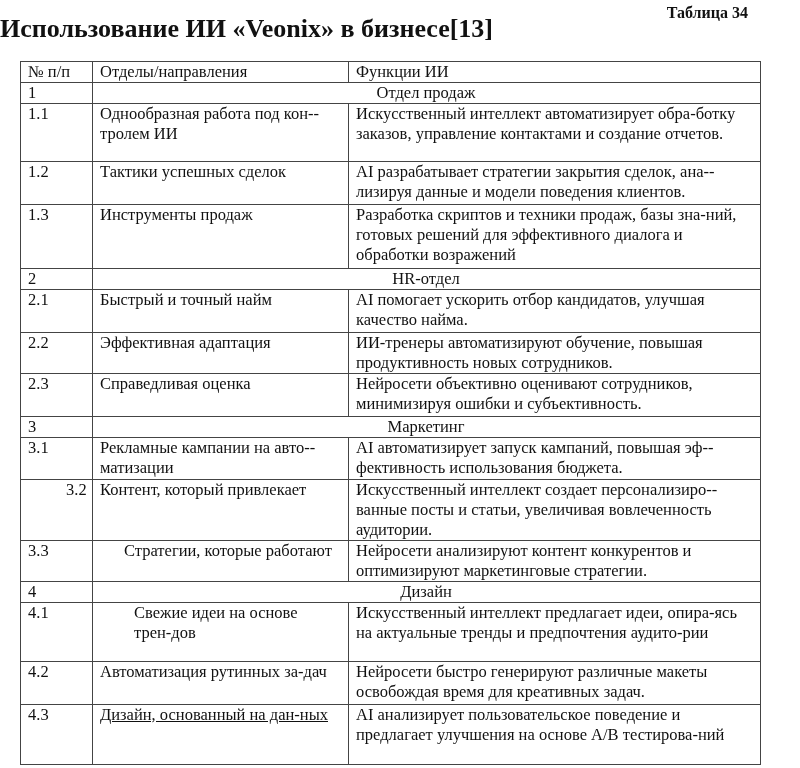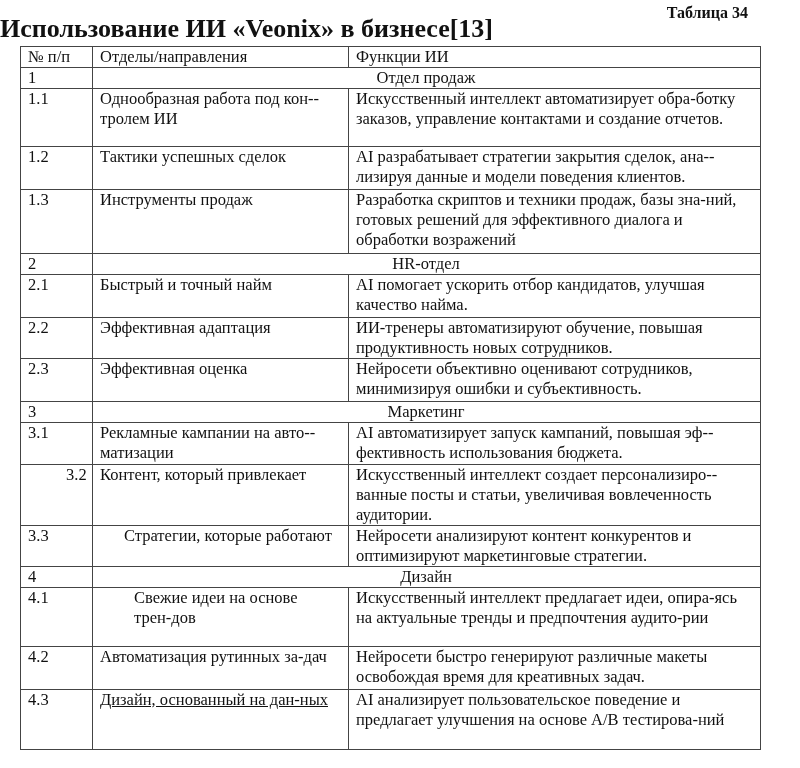--- a/index.html
+++ b/index.html
@@ -1,21 +1,21 @@
 <!DOCTYPE html>
 <html><head>
 <meta charset="utf-8">
 <style>
   html, body { margin: 0; padding: 0; background: #ffffff; }
   body { width: 800px; height: 768px; overflow: hidden; position: relative;
          font-family: "Liberation Serif", serif; color: #111; }
   .table-number { position: absolute; right: 52px; top: 4px; font-weight: bold; font-size: 16px; }
   .table-title { position: absolute; left: 0; width: 780px; top: 14px; 
                  font-weight: bold; font-size: 26px; }
-  table { position: absolute; left: 20px; top: 46px; width: 740px; border-collapse: collapse;
+  table { position: absolute; left: 20px; top: 61px; width: 740px; border-collapse: collapse;
           table-layout: fixed; font-size: 16.5px; line-height: 20px; }
   col.c1 { width: 72px; }
   col.c2 { width: 256px; }
   col.c3 { width: 412px; }
   td { border: 1.3px solid #444; vertical-align: top; padding: 0 8px 0 7px; }
   tr.head td { height: 20px; }
   tr.section td { height: 20px; }
   td.center { text-align: center; }
 </style>
 </head>
@@ -64,21 +64,21 @@
         <td style="height: 42px;">Быстрый и точный найм</td>
         <td style="height: 42px;">AI помогает ускорить отбор кандидатов, улучшая качество найма.</td>
       </tr>
       <tr>
         <td style="height: 40px;">2.2</td>
         <td style="height: 40px;">Эффективная адаптация</td>
         <td style="height: 40px;">ИИ-тренеры автоматизируют обучение, повышая продуктивность новых сотрудников.</td>
       </tr>
       <tr>
         <td style="height: 42px;">2.3</td>
-        <td style="height: 42px;">Эффективная оценка</td>
+        <td style="height: 42px;">Справедливая оценка</td>
         <td style="height: 42px;">Нейросети объективно оценивают сотрудников, минимизируя ошибки и субъективность.</td>
       </tr>
       <tr class="section">
         <td>3</td>
         <td colspan="2" class="center">Маркетинг</td>
       </tr>
       <tr>
         <td style="height: 41px;">3.1</td>
         <td style="height: 41px;">Рекламные кампании на авто-­матизации</td>
         <td style="height: 41px;">AI автоматизирует запуск кампаний, повышая эф-­фективность использования бюджета.</td>

